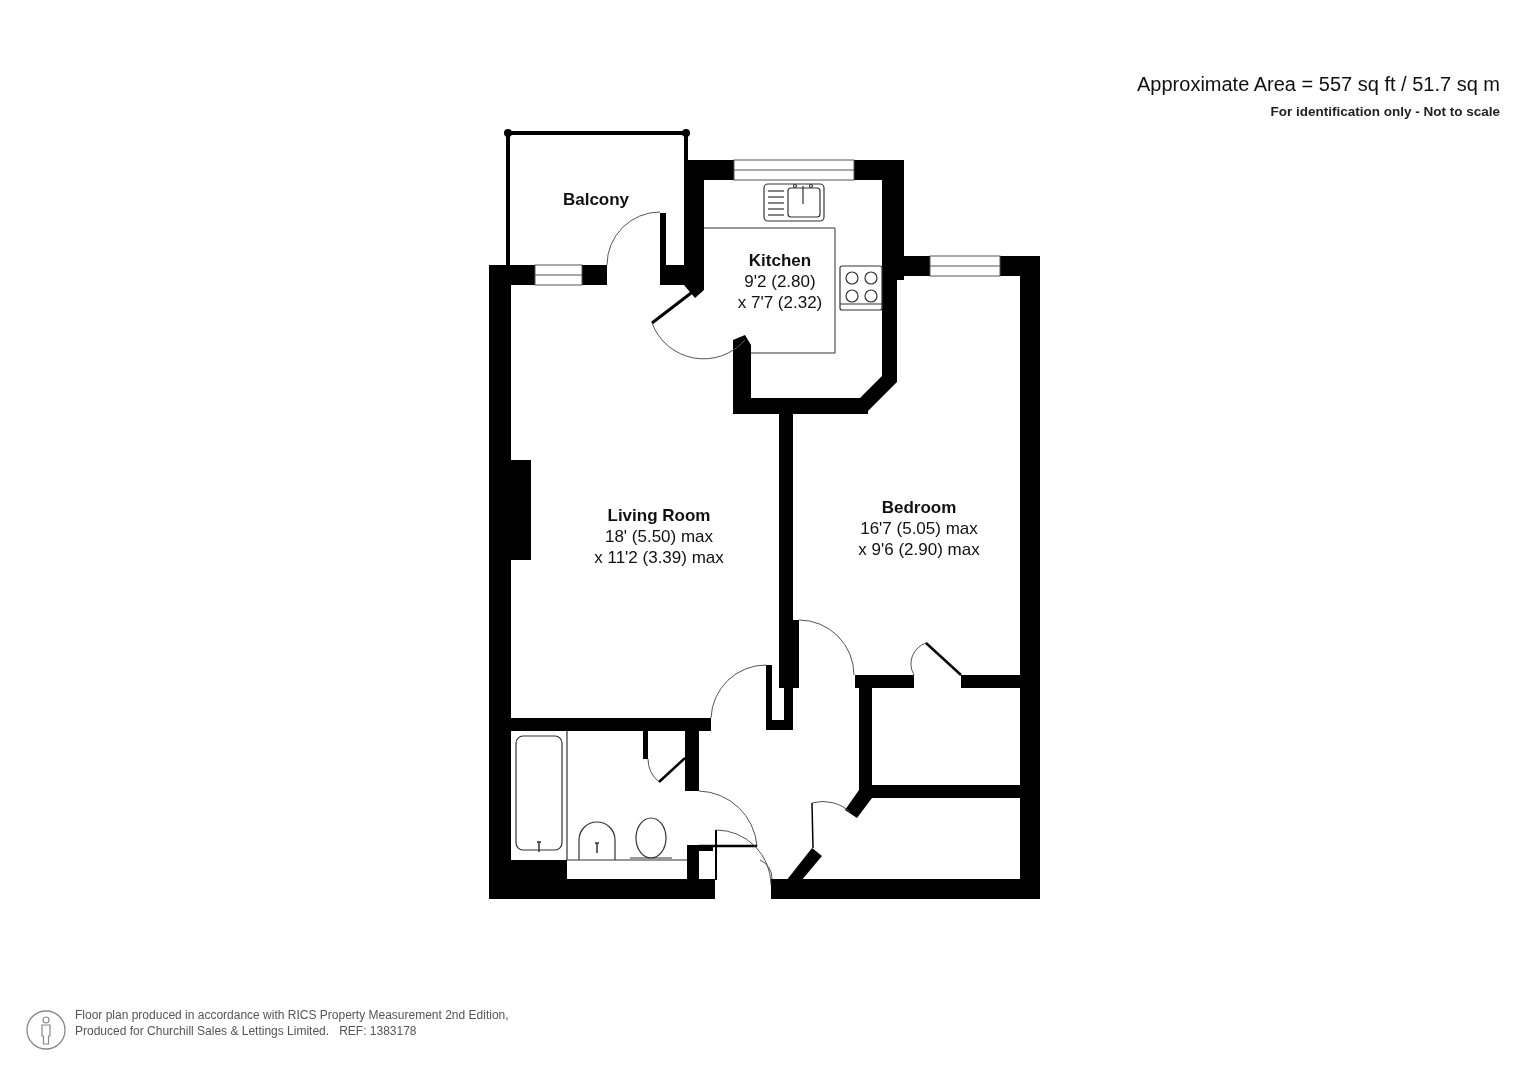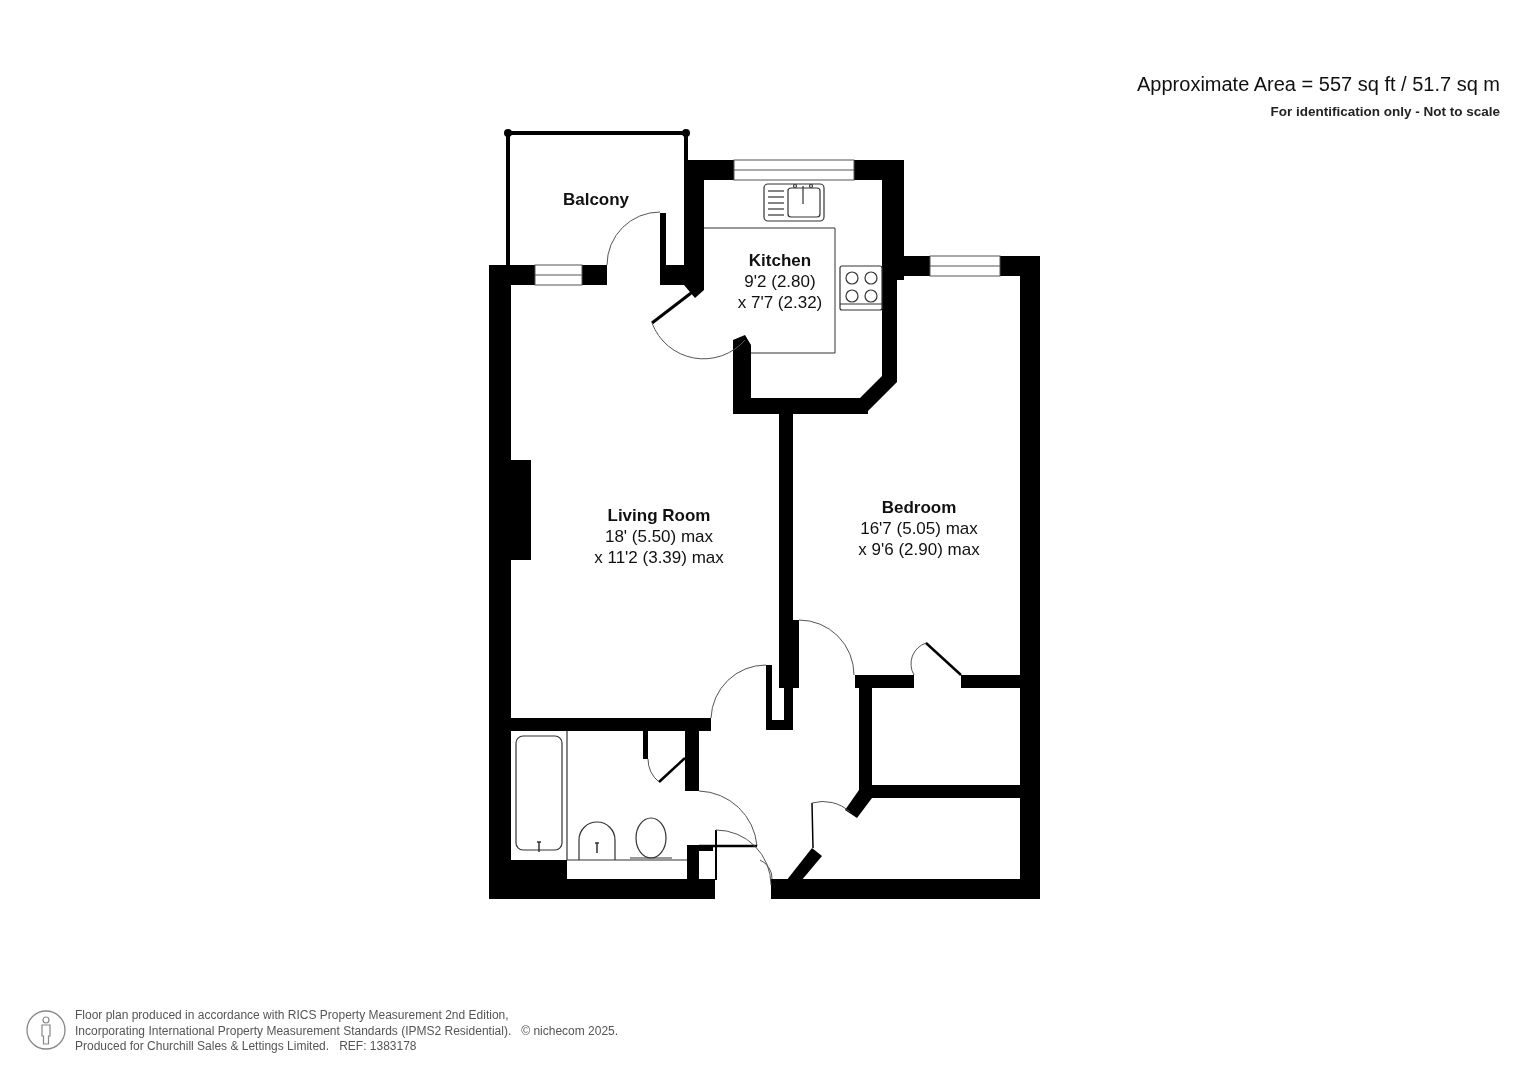--- a/index.html
+++ b/index.html
@@ -180,16 +180,15 @@
 </svg>
 
 <div class="footer">
   <svg class="footer-icon" viewBox="0 0 40 40" xmlns="http://www.w3.org/2000/svg">
     <circle cx="20" cy="20" r="19" fill="none" stroke="#888" stroke-width="1.3"></circle>
     <circle cx="20" cy="10" r="3" fill="none" stroke="#888" stroke-width="1.2"></circle>
     <path d="M16,15 h8 v11 h-1.5 v8 h-5 v-8 h-1.5 z" fill="none" stroke="#888" stroke-width="1.2"></path>
   </svg>
   <div class="footer-lines">
     <div class="footer-line">Floor plan produced in accordance with RICS Property Measurement 2nd Edition,</div>
-    <div class="footer-line"><span>Incorporating International Property Measurement Standards (IPMS2 Residential).</span><span class="footer-copy">© nichecom 2025.</span></div>
     <div class="footer-line"><span>Produced for Churchill Sales &amp; Lettings Limited.</span><span class="footer-ref">REF: 1383178</span></div>
   </div>
 </div>
 
 </body></html>

